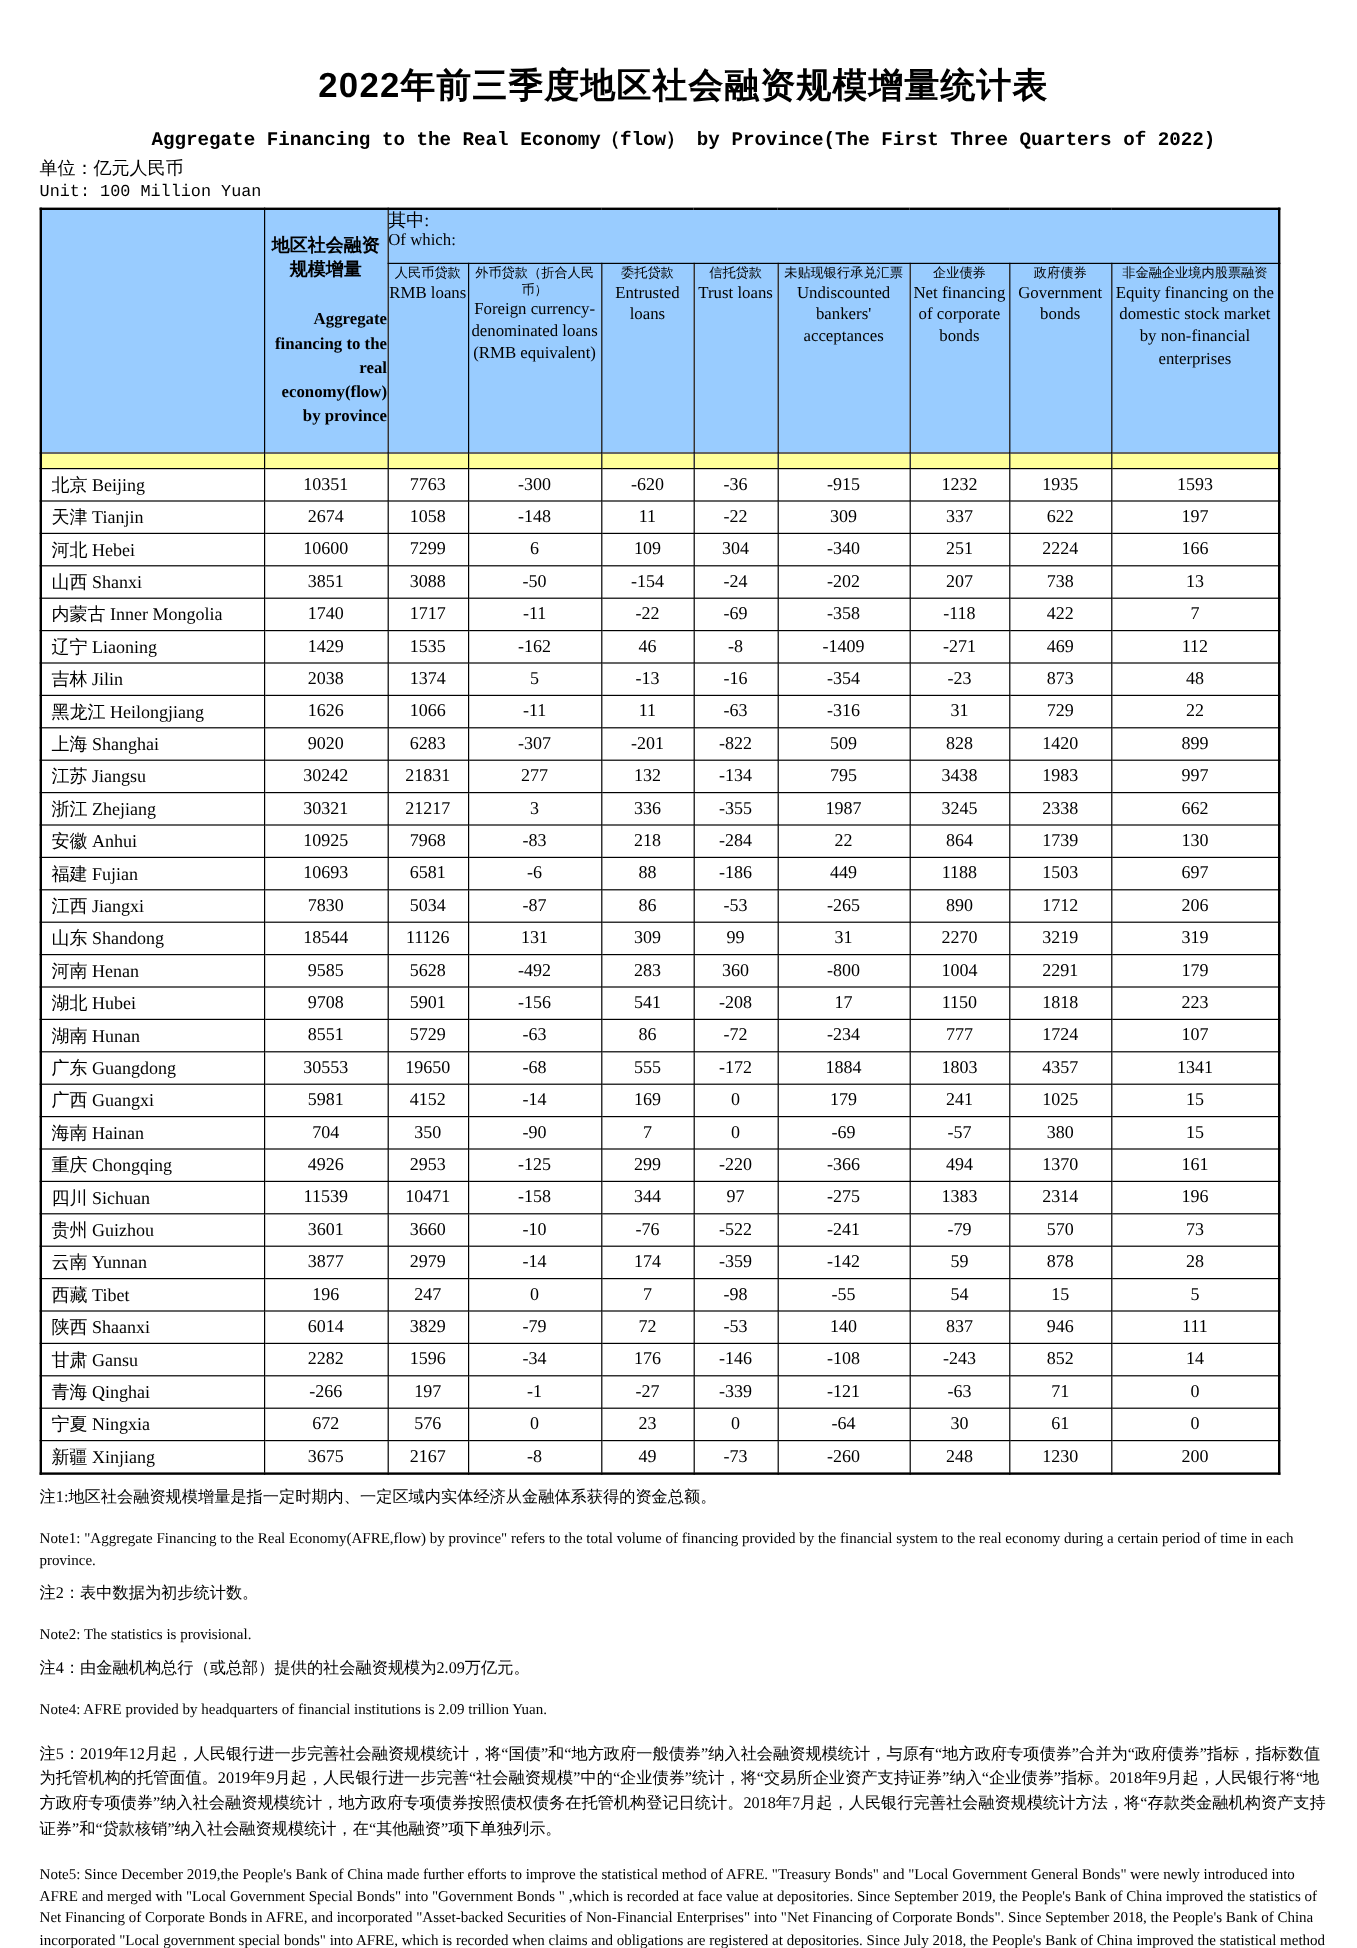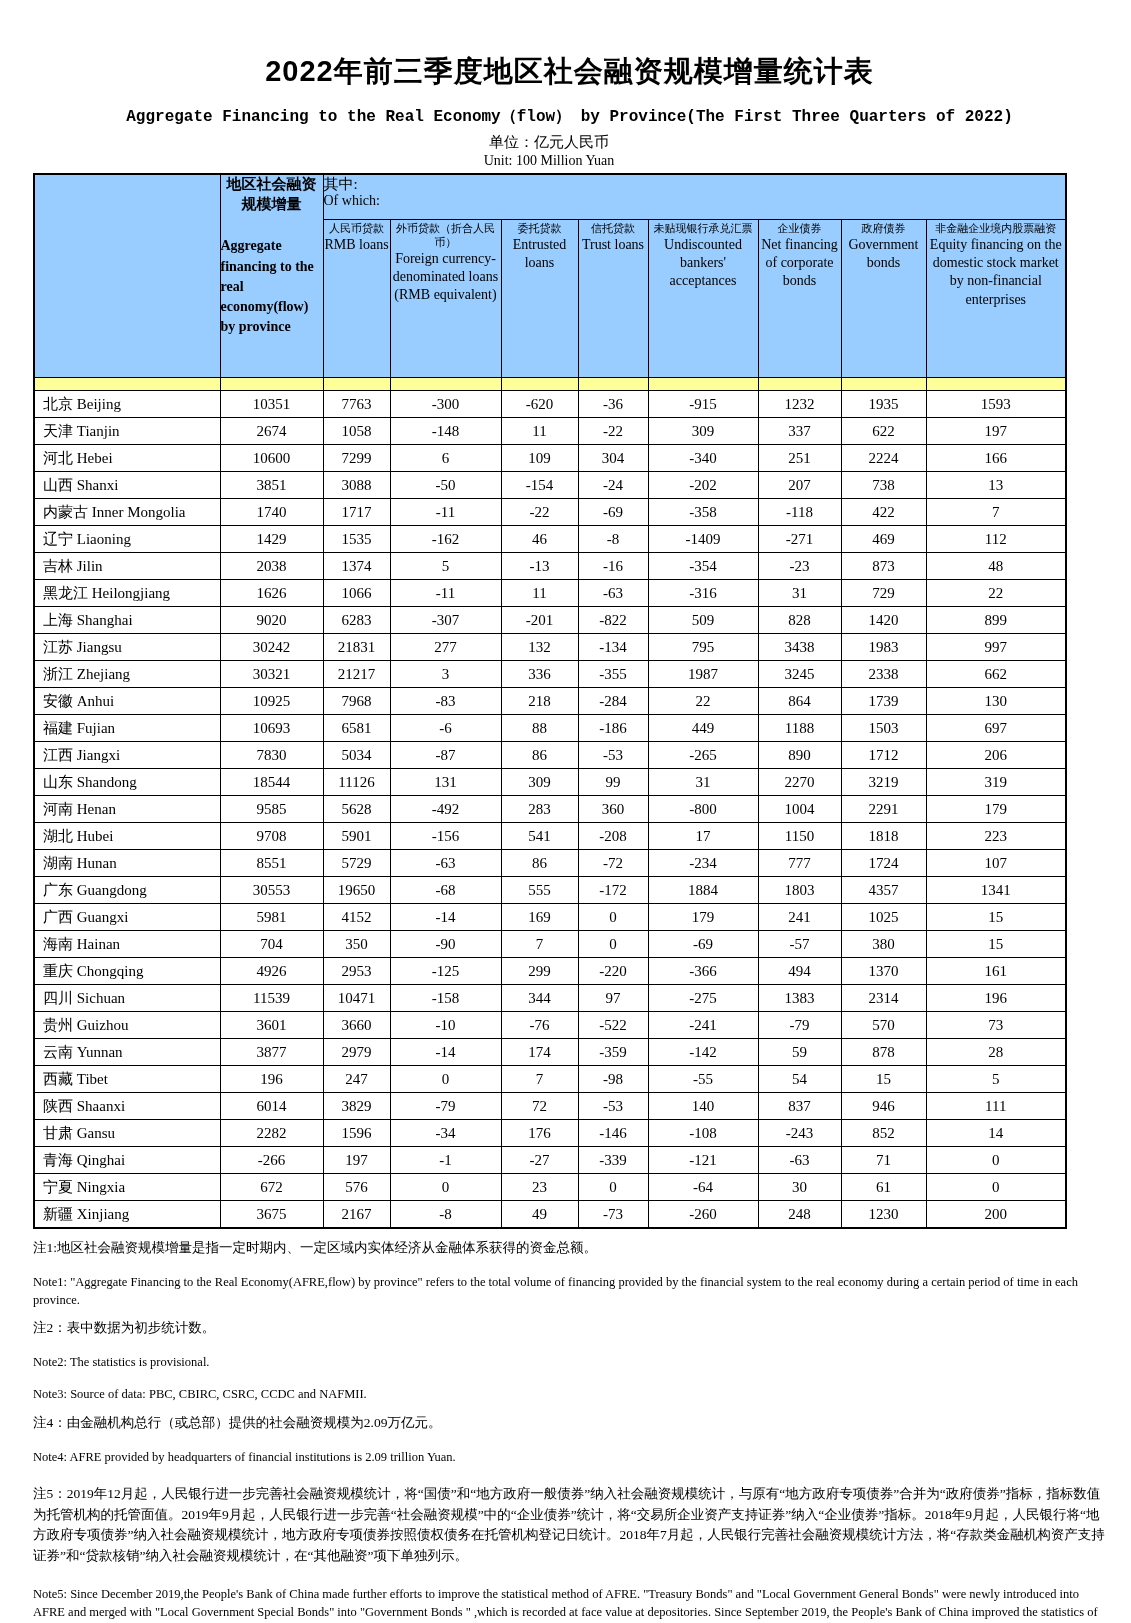--- a/index.html
+++ b/index.html
@@ -11,35 +11,35 @@
   .page{width:1131px;box-sizing:border-box;padding:52px 25px 30px 33px;}
   .title{
     text-align:center;font-weight:bold;font-size:29px;letter-spacing:1px;
     font-family:"Liberation Sans","DejaVu Sans",sans-serif;margin:0 0 14px 0;
   }
   .subtitle{
     text-align:center;font-size:16px;font-weight:bold;
     font-family:"Liberation Mono","DejaVu Sans Mono",monospace;
     margin:0 0 6px 0;white-space:nowrap;
   }
-  .unit-block{width:1032px;text-align:center;line-height:1.25;margin-bottom:4px;}
+  .unit-block{width:1032px;text-align:left;line-height:1.25;margin-bottom:4px;font-family:Liberation Mono, monospace;}
   .unit-cn{font-size:15px;}
   .unit-en{font-size:14px;}
   table.afre{
     border-collapse:collapse;table-layout:fixed;width:1032px;
     border:2px solid #000;
   }
   table.afre th, table.afre td{
     border:1px solid #000;padding:0;overflow:hidden;
   }
   thead th{background:#99CCFF;font-weight:normal;vertical-align:top;}
   th.prov-h{border-bottom:none;}
   th.agg-h{font-weight:bold;}
-  .agg-cn{font-size:15px;font-weight:bold;line-height:1.3;padding-top:0;text-align:center;}
-  .agg-en{font-size:14px;font-weight:bold;line-height:1.45;margin-top:22px;text-align:left;}
+  .agg-cn{font-size:15px;font-weight:bold;line-height:1.3;padding-top:21px;text-align:center;}
+  .agg-en{font-size:14px;font-weight:bold;line-height:1.45;margin-top:22px;text-align:right;}
   th.ofwhich{
     text-align:left;vertical-align:top;padding:3px 0 0 4px;height:44px;
   }
   .ofwhich-cn{font-size:15px;line-height:1.2;}
   .ofwhich-en{font-size:14px;line-height:1.2;}
   tr.subhead th{height:155px;padding-top:2px;}
   .sub-cn{font-size:11px;line-height:1.25;text-align:center;}
   .sub-en{font-size:14px;line-height:1.3;text-align:center;}
   tr.band td{background:#FFFF99;height:12px;border-top:1px solid #000;}
   tbody td{height:26px;font-size:15px;text-align:center;background:#fff;}
@@ -509,20 +509,19 @@
           <td>200</td>
         </tr>
       </tbody>
   </table>
 
   <div class="notes" id="notes-block">
       <p class="note-cn">注1:地区社会融资规模增量是指一定时期内、一定区域内实体经济从金融体系获得的资金总额。</p>
       <p class="note-en">Note1: "Aggregate Financing to the Real Economy(AFRE,flow) by province" refers to the total volume of financing provided by the financial system to the real economy during a certain period of time in each province.</p>
       <p class="note-cn">注2：表中数据为初步统计数。</p>
       <p class="note-en">Note2: The statistics is provisional.</p>
-      <p class="note-en">Note3: Source of data: PBC, CBIRC, CSRC, CCDC and NAFMII.</p>
       <p class="note-cn">注4：由金融机构总行（或总部）提供的社会融资规模为2.09万亿元。</p>
       <p class="note-en">Note4: AFRE provided by headquarters of financial institutions is 2.09 trillion Yuan.</p>
       <p class="note-cn long">注5：2019年12月起，人民银行进一步完善社会融资规模统计，将“国债”和“地方政府一般债券”纳入社会融资规模统计，与原有“地方政府专项债券”合并为“政府债券”指标，指标数值为托管机构的托管面值。2019年9月起，人民银行进一步完善“社会融资规模”中的“企业债券”统计，将“交易所企业资产支持证券”纳入“企业债券”指标。2018年9月起，人民银行将“地方政府专项债券”纳入社会融资规模统计，地方政府专项债券按照债权债务在托管机构登记日统计。2018年7月起，人民银行完善社会融资规模统计方法，将“存款类金融机构资产支持证券”和“贷款核销”纳入社会融资规模统计，在“其他融资”项下单独列示。</p>
       <p class="note-en long">Note5:  Since December 2019,the People's Bank of China made further efforts to improve the statistical method of AFRE. "Treasury Bonds" and "Local Government General Bonds" were newly introduced into AFRE and merged with  "Local Government Special Bonds" into "Government Bonds " ,which is recorded at face value at depositories. Since September 2019, the People's Bank of China improved the statistics of Net Financing of Corporate Bonds in AFRE, and incorporated "Asset-backed Securities of Non-Financial Enterprises" into "Net Financing of Corporate Bonds".  Since September 2018, the People's Bank of China incorporated "Local government special bonds" into AFRE, which is recorded when claims and obligations are registered at depositories. Since July 2018, the People's Bank of China improved the statistical method of AFRE, and incorporated "Asset-backed Securities of Depository Financial Institutions" and "Loans Written off" into AFRE, which is reflected as a sub-item of "Other Financing".</p>
     </div>
 
 </div>
 
 </body></html>

